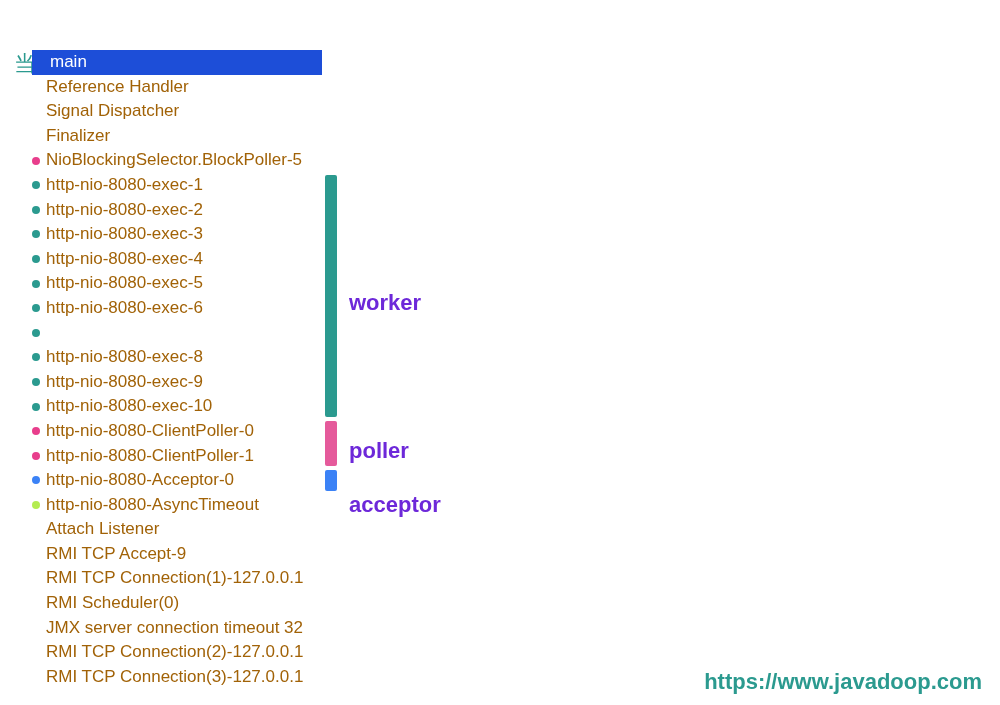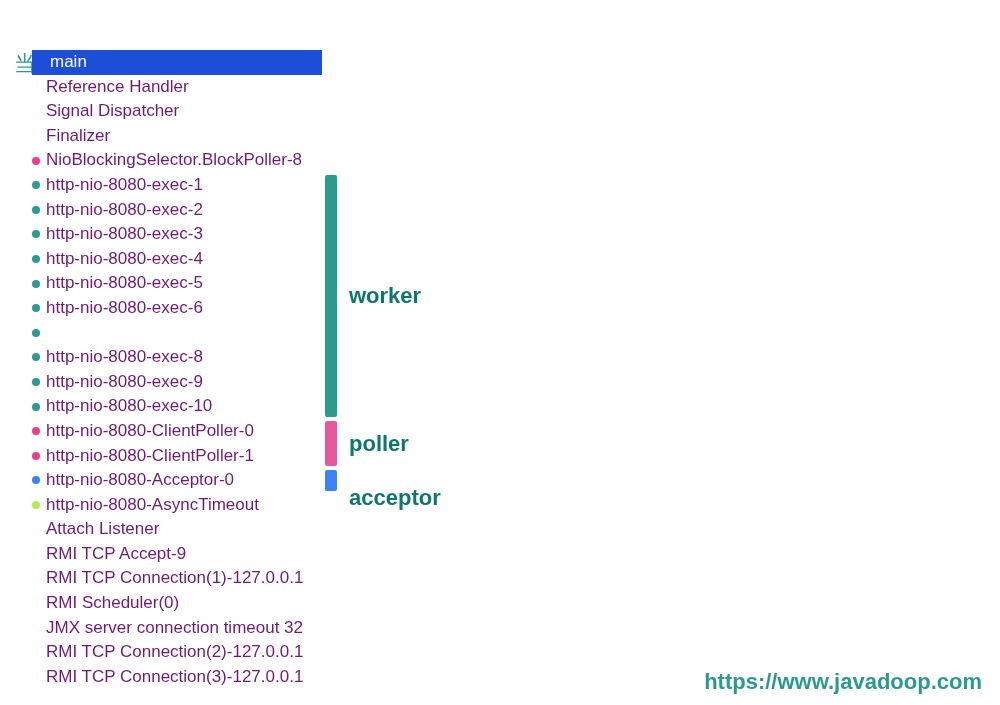--- a/index.html
+++ b/index.html
@@ -28,21 +28,21 @@
     left: 32px;
     top: 50px;
     width: 290px;
   }
   .row {
     display: flex;
     align-items: center;
     height: 24.6px;
     line-height: 24.6px;
     font-size: 17px;
-    color: #701a75;
+    color: #a16207;
     white-space: nowrap;
   }
   .dot {
     width: 8px;
     height: 8px;
     border-radius: 50%;
     margin-right: 6px;
     flex: 0 0 8px;
   }
   .dot-spacer {
@@ -64,21 +64,22 @@
     position: absolute;
     left: 325px;
     width: 12px;
     border-radius: 2px;
   }
   .bar-label {
     position: absolute;
     left: 349px;
     font-size: 22px;
     font-weight: 700;
-    color: #0f766e;
+    color: #6d28d9;
+    margin-top: 7px;
   }
   .watermark {
     position: absolute;
     right: 18px;
     bottom: 10px;
     font-size: 22px;
     font-weight: 700;
     color: #2b9a8f;
     margin-left: 27px;
   }
@@ -99,21 +100,21 @@
     <div class="row">
       <span class="dot-spacer"></span>
       <span class="label">Signal Dispatcher</span>
     </div>
     <div class="row">
       <span class="dot-spacer"></span>
       <span class="label">Finalizer</span>
     </div>
     <div class="row">
       <span class="dot" style="background: rgb(232, 62, 140);"></span>
-      <span class="label">NioBlockingSelector.BlockPoller-8</span>
+      <span class="label">NioBlockingSelector.BlockPoller-5</span>
     </div>
     <div class="row">
       <span class="dot" style="background: rgb(43, 154, 143);"></span>
       <span class="label">http-nio-8080-exec-1</span>
     </div>
     <div class="row">
       <span class="dot" style="background: rgb(43, 154, 143);"></span>
       <span class="label">http-nio-8080-exec-2</span>
     </div>
     <div class="row">

